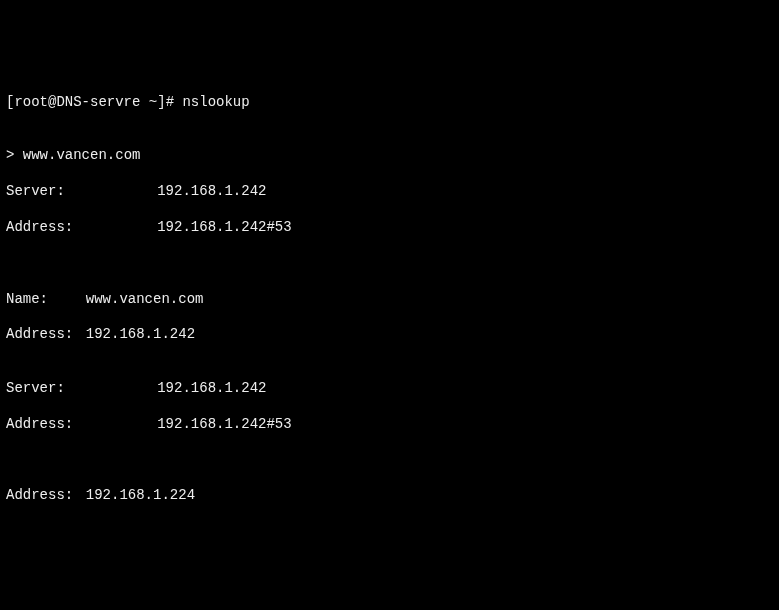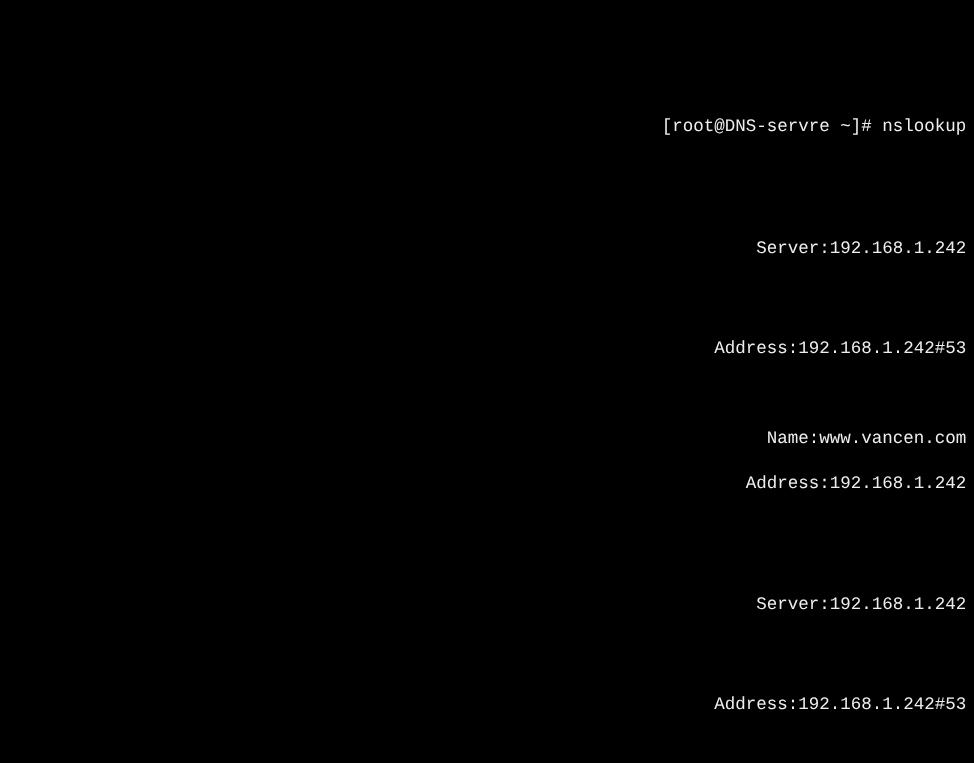--- a/index.html
+++ b/index.html
@@ -14,50 +14,49 @@
       font-size: 14px;
       line-height: 1.28;
       padding: 4px 6px;
       width: 779px;
       height: 610px;
       white-space: pre;
       overflow: hidden;
     }
     .line {
       display: block;
-      text-align: right;
     }
     .label {
       display: inline-block;
       width: 9.5ch;
-      margin-left: 40px;
     }
     .wide {
       display: inline-block;
       width: 18ch;
-      margin-top: 44px;
     }
   </style>
 </head>
 <body>
 
 
 
 <div>
 <span class="line"><span>[root@DNS-servre ~]# </span><span>nslookup</span></span>
 
+<span class="line"><span>&gt; </span><span>www.vancen.com</span></span>
 <span class="line"><span class="wide">Server:</span><span>192.168.1.242</span></span>
 <span class="line"><span class="wide">Address:</span><span>192.168.1.242#53</span></span>
 <span class="line"> </span>
 <span class="line"><span class="label">Name:</span><span>www.vancen.com</span></span>
 <span class="line"><span class="label">Address:</span><span>192.168.1.242</span></span>
 
 <span class="line"><span class="wide">Server:</span><span>192.168.1.242</span></span>
 <span class="line"><span class="wide">Address:</span><span>192.168.1.242#53</span></span>
 <span class="line"> </span>
+<span class="line"><span class="label">Address:</span><span>192.168.1.224</span></span>
 
 
 
 
 
 
 
 
 
 

